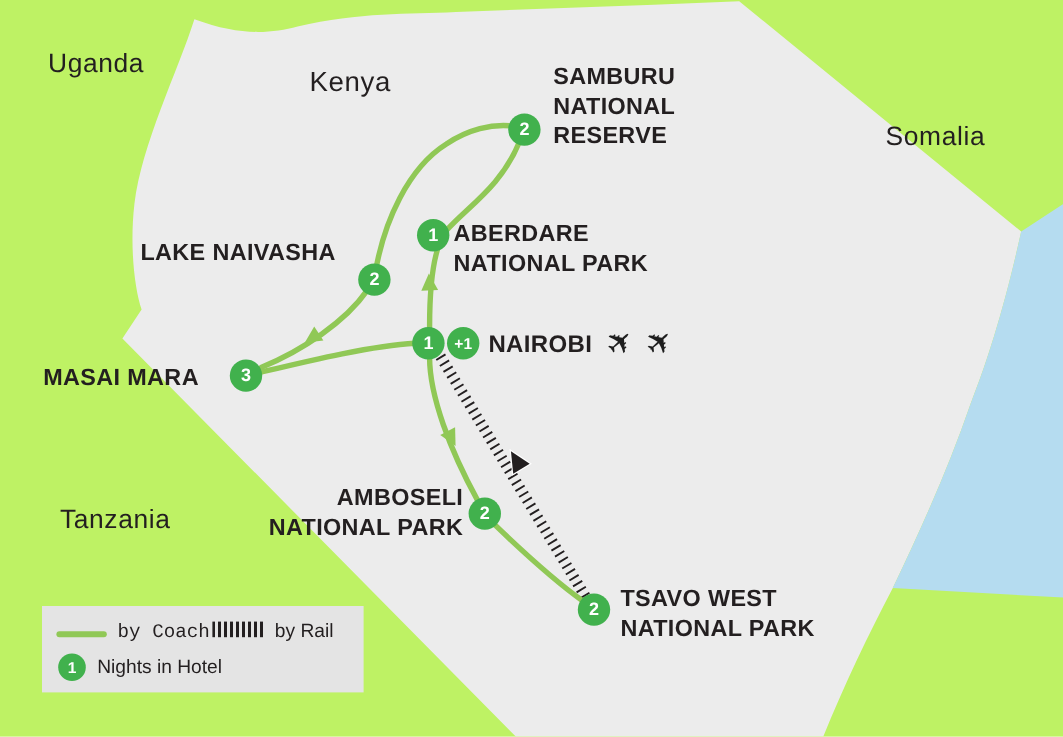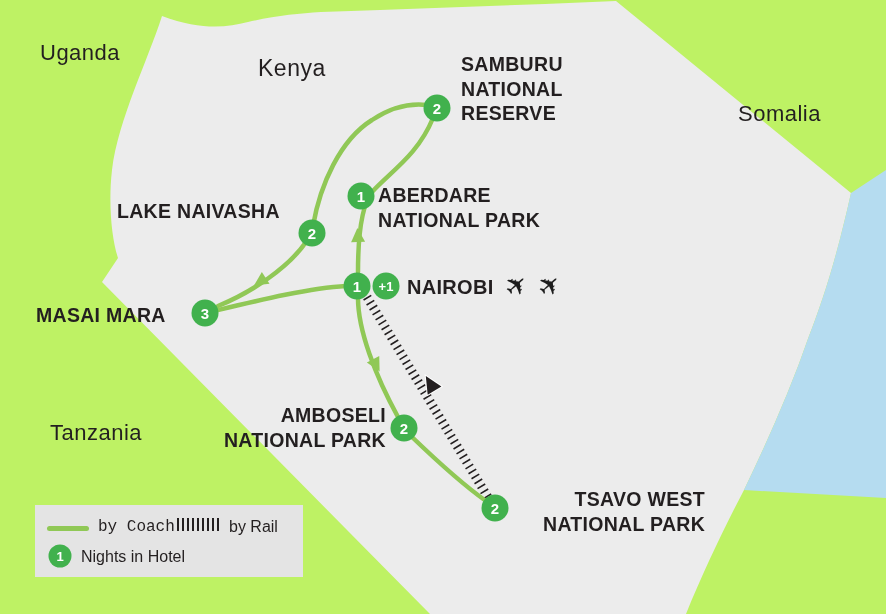--- a/index.html
+++ b/index.html
@@ -110,21 +110,21 @@
   <div class="stop-label" style="left:461px; top:52px;">SAMBURU
 NATIONAL
 RESERVE</div>
   <div class="stop-label" style="left:378px; top:183px;">ABERDARE
 NATIONAL PARK</div>
   <div class="stop-label" style="left:117px; top:199px;">LAKE NAIVASHA</div>
   <div class="stop-label" style="left:36px; top:303px;">MASAI MARA</div>
   <div class="stop-label" style="left:407px; top:275px; font-size:20px;">NAIROBI</div>
   <div class="stop-label" style="left:190px; top:403px; width:196px; text-align:right;">AMBOSELI
 NATIONAL PARK</div>
-  <div class="stop-label" style="left:543px; top:487px;text-align:right;">TSAVO WEST
+  <div class="stop-label" style="left:517px; top:487px;">TSAVO WEST
 NATIONAL PARK</div>
 
   <span class="plane" style="left:517px; top:286px;">✈</span>
   <span class="plane" style="left:550px; top:286px;">✈</span>
 
   <div class="legend">
     <div class="coach-swatch"></div>
     <div class="legend-text" style="left:63px; top:13px;font-family:Liberation Mono, monospace;">by Coach</div>
     <div class="rail-swatch"></div>
     <div class="legend-text" style="left:194px; top:13px;">by Rail</div>

